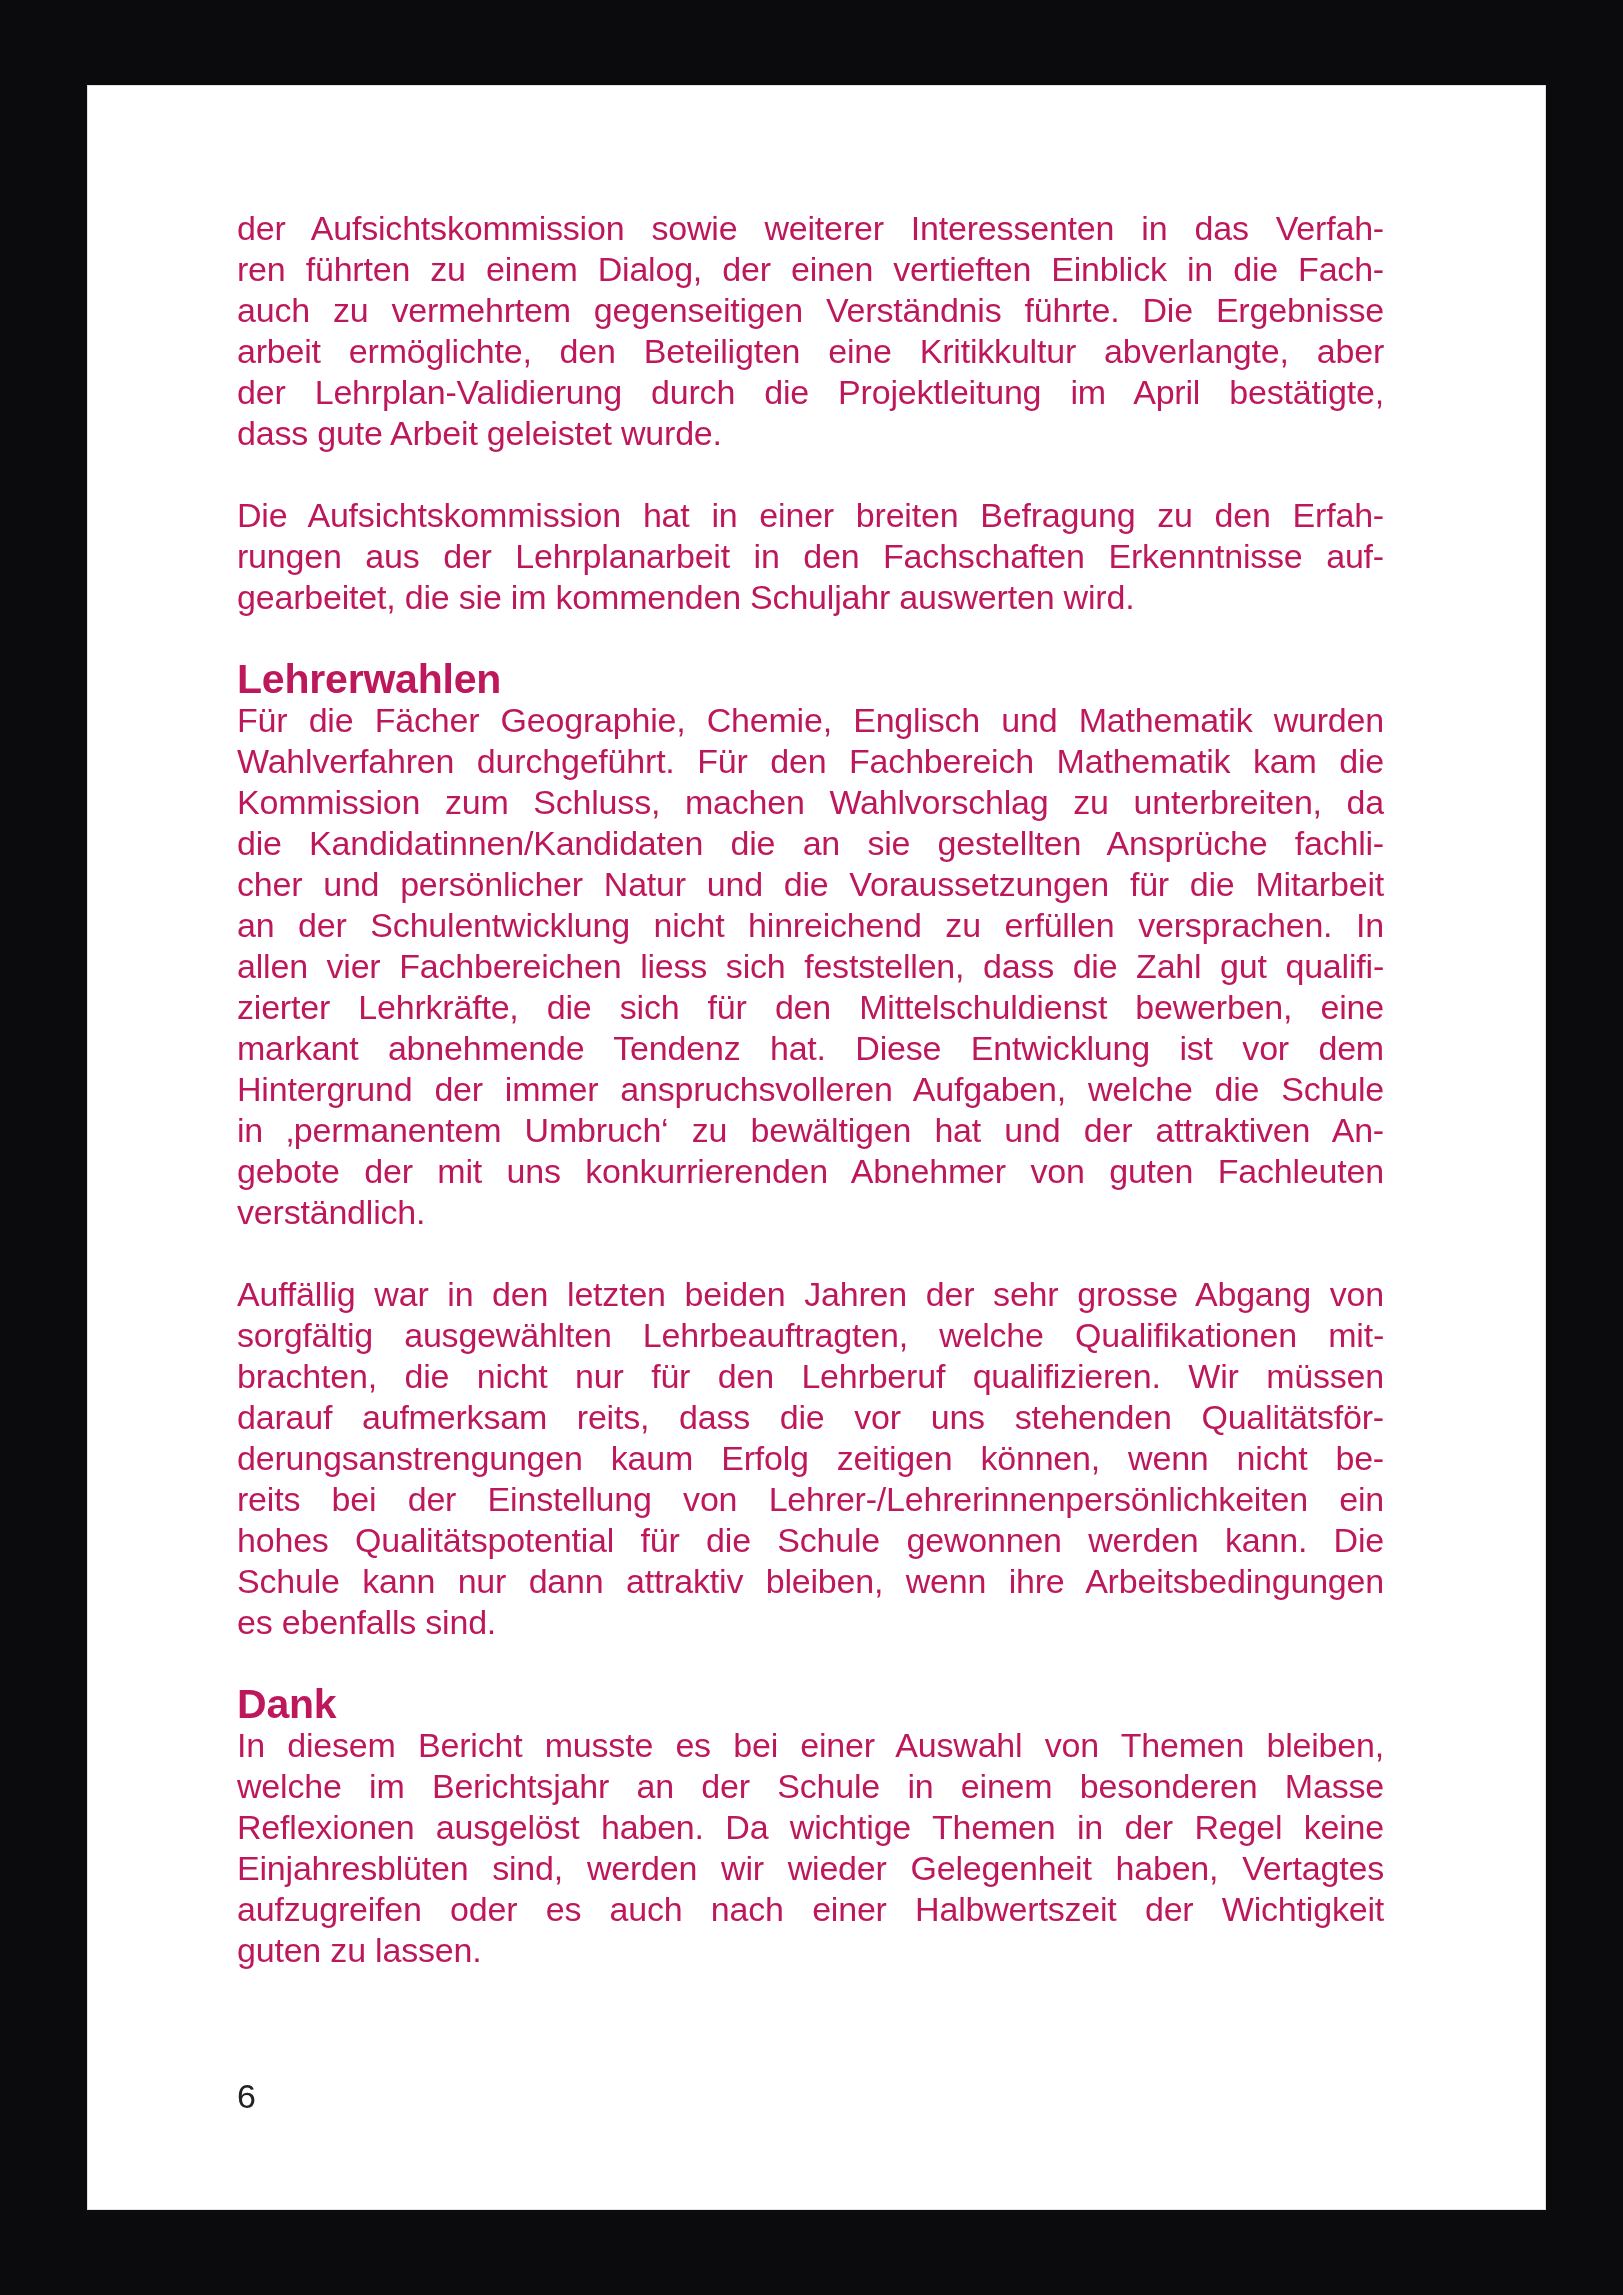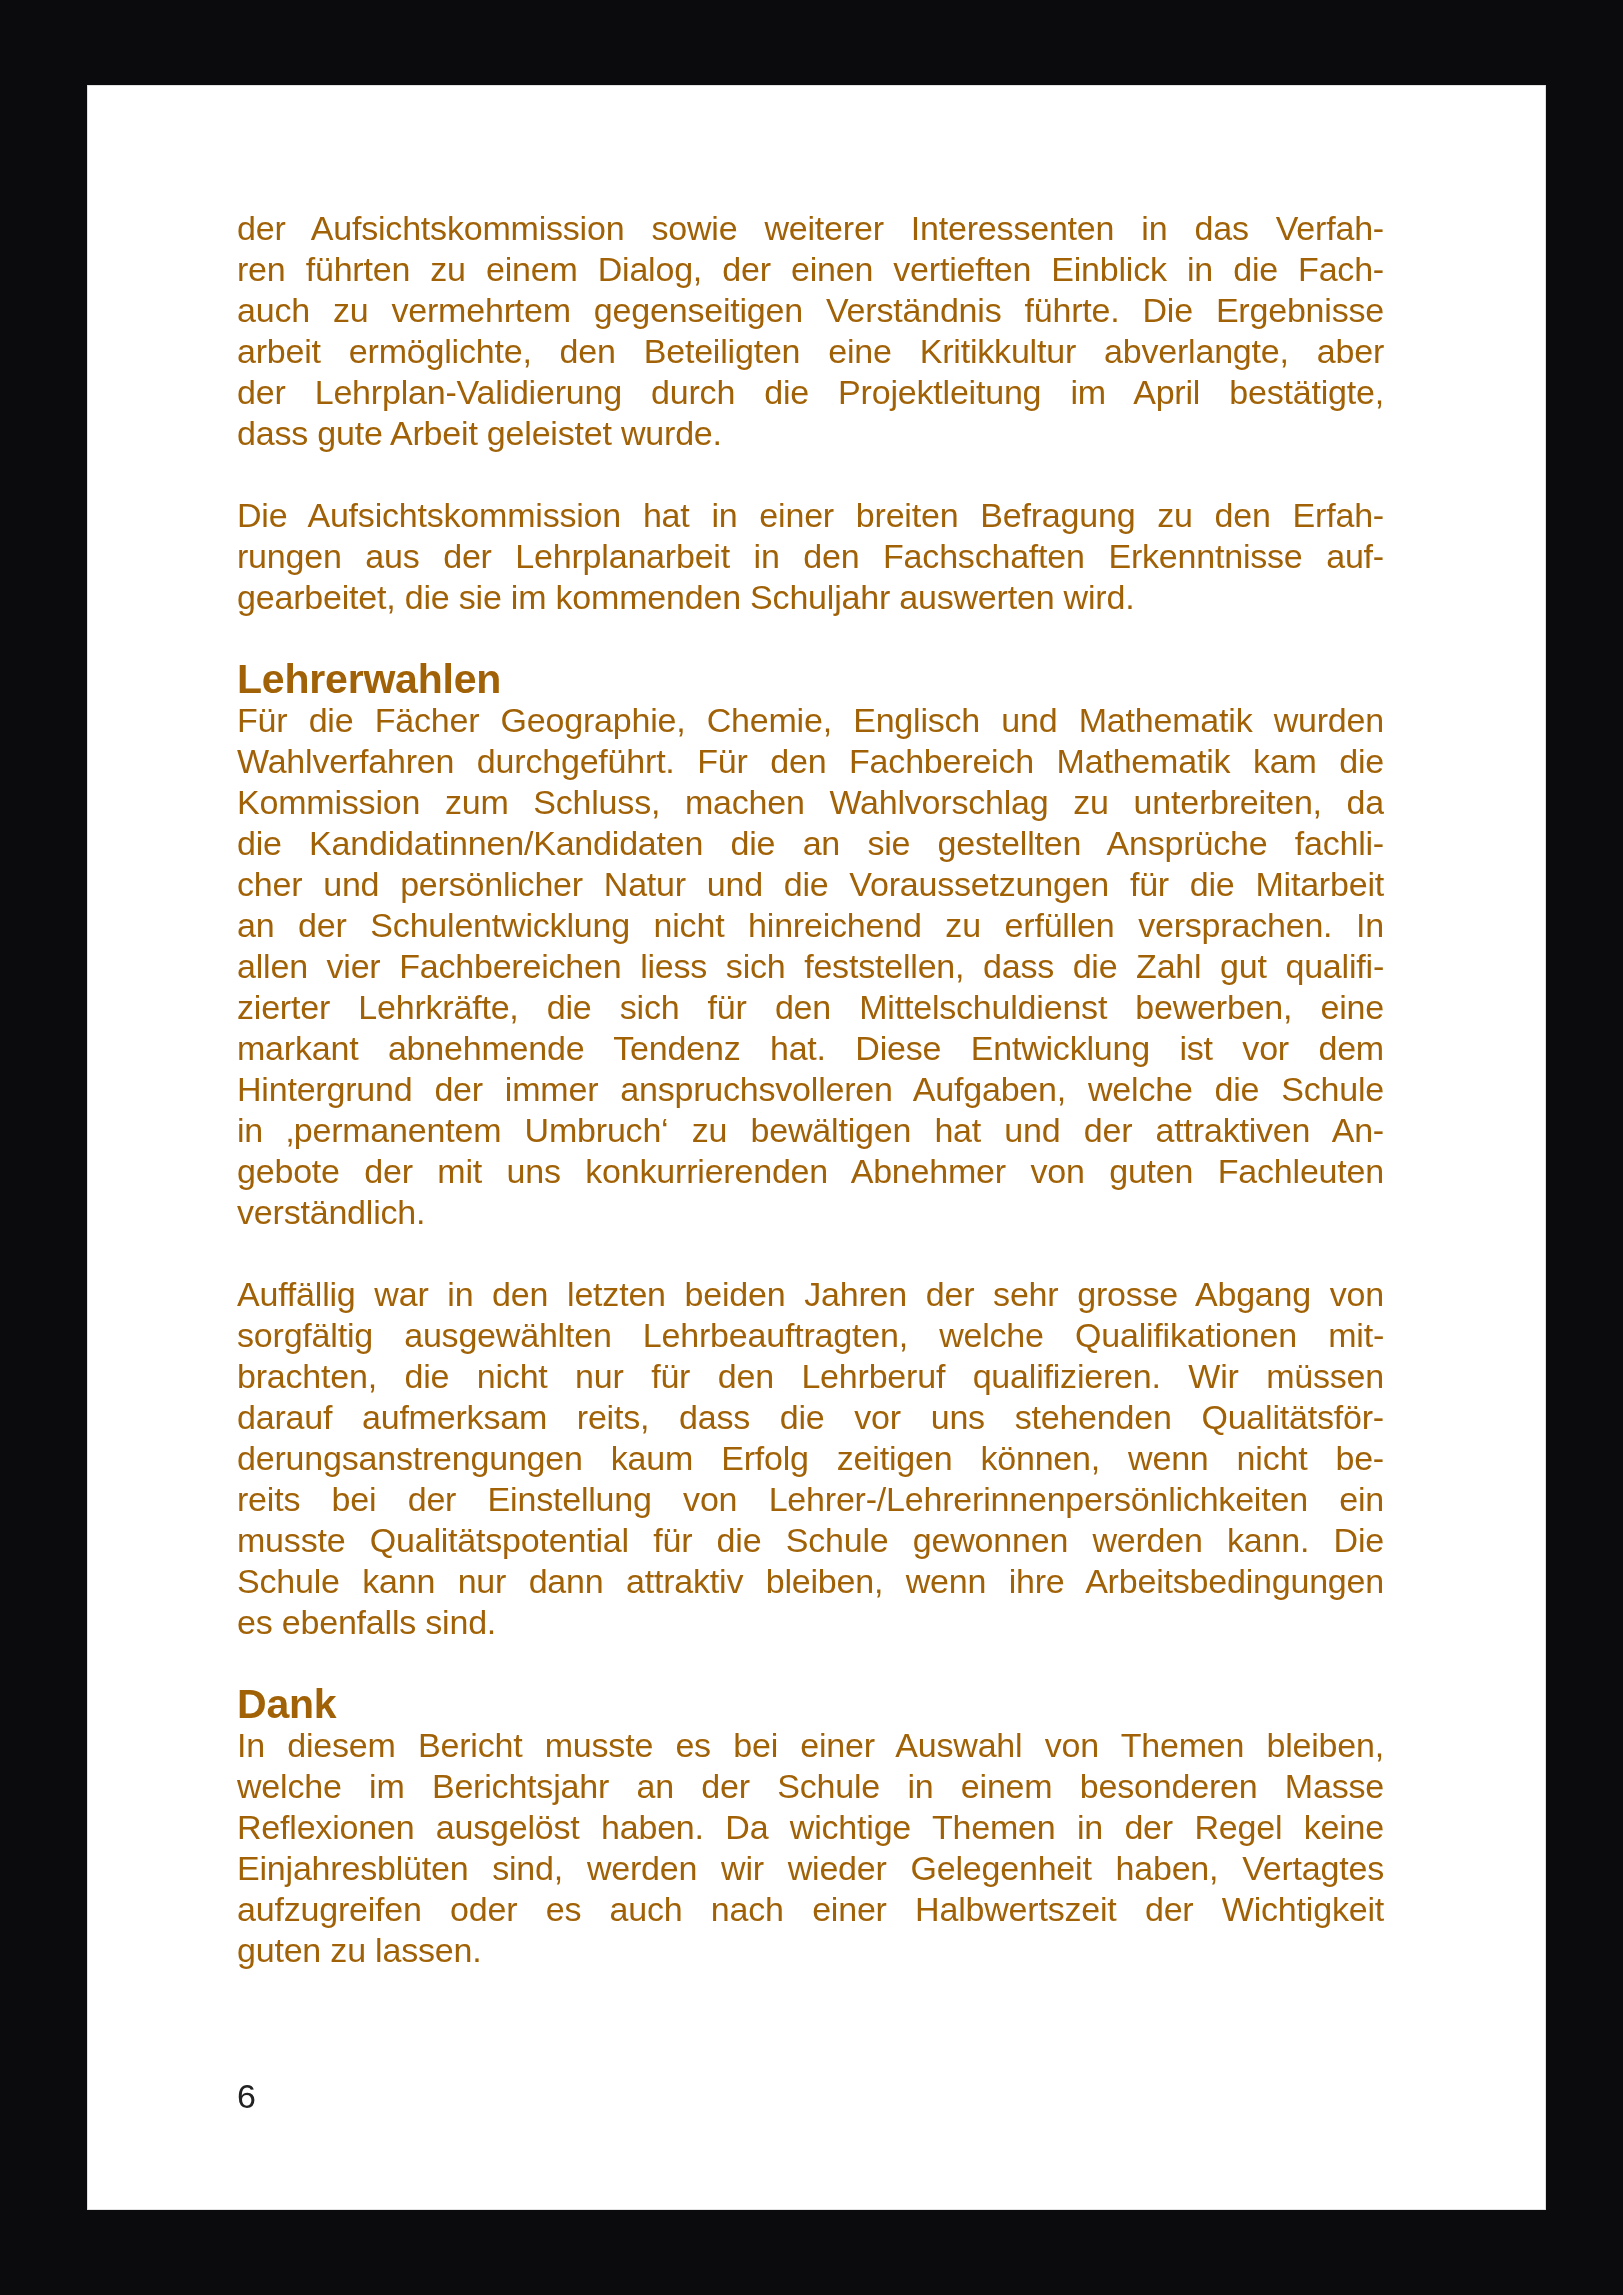--- a/index.html
+++ b/index.html
@@ -21,21 +21,21 @@
       width: 1459px;
       height: 2125px;
       background: #ffffff;
       box-shadow: inset 0 0 0 0.8px #d8d8d8;
     }
     .content {
       position: absolute;
       left: 150px;
       top: 123px;
       width: 1147px;
-      color: #a16207;
+      color: #be185d;
       font-size: 34px;
       letter-spacing: -0.2px;
     }
     .line {
       display: block;
       height: 41px;
       line-height: 41px;
       white-space: nowrap;
       text-align: justify;
       text-align-last: justify;
@@ -103,21 +103,21 @@
       <span class="line last">verständlich.</span>
     </div>
 
     <div class="para">
       <span class="line">Auffällig war in den letzten beiden Jahren der sehr grosse Abgang von</span>
       <span class="line">sorgfältig ausgewählten Lehrbeauftragten, welche Qualifikationen mit-</span>
       <span class="line">brachten, die nicht nur für den Lehrberuf qualifizieren. Wir müssen</span>
       <span class="line">darauf aufmerksam reits, dass die vor uns stehenden Qualitätsför-</span>
       <span class="line">derungsanstrengungen kaum Erfolg zeitigen können, wenn nicht be-</span>
       <span class="line">reits bei der Einstellung von Lehrer-/Lehrerinnenpersönlichkeiten ein</span>
-      <span class="line">musste Qualitätspotential für die Schule gewonnen werden kann. Die</span>
+      <span class="line">hohes Qualitätspotential für die Schule gewonnen werden kann. Die</span>
       <span class="line">Schule kann nur dann attraktiv bleiben, wenn ihre Arbeitsbedingungen</span>
       <span class="line last">es ebenfalls sind.</span>
     </div>
 
     <h2 class="heading">Dank</h2>
 
     <div class="para">
       <span class="line">In diesem Bericht musste es bei einer Auswahl von Themen bleiben,</span>
       <span class="line">welche im Berichtsjahr an der Schule in einem besonderen Masse</span>
       <span class="line">Reflexionen ausgelöst haben. Da wichtige Themen in der Regel keine</span>

